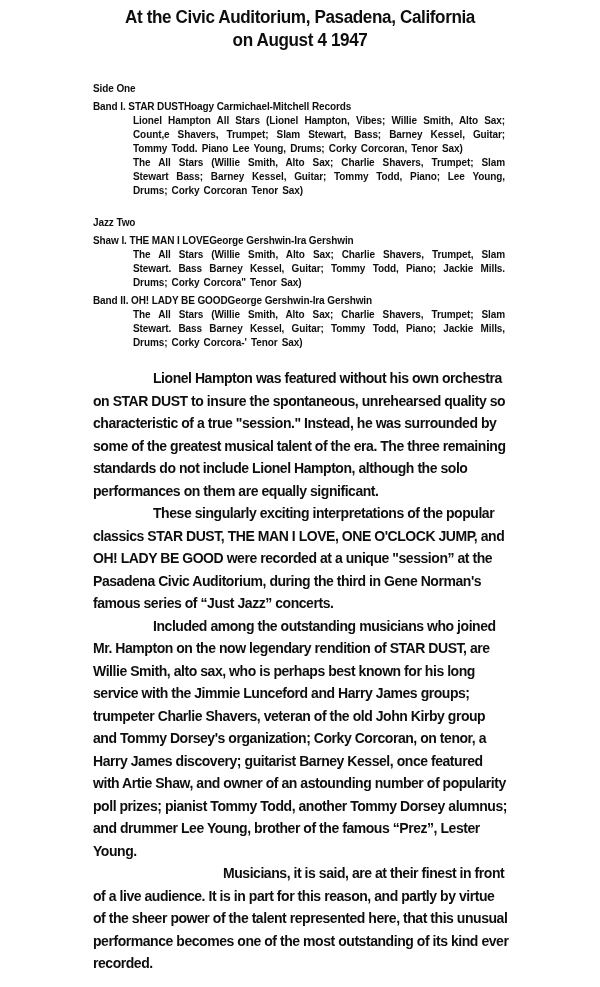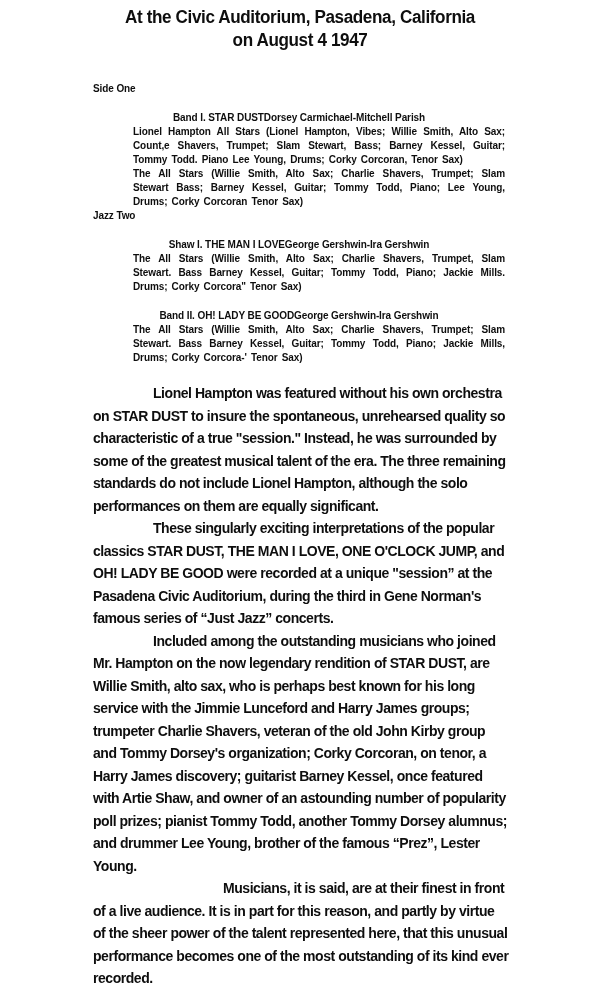--- a/index.html
+++ b/index.html
@@ -22,26 +22,26 @@
     letter-spacing: -0.4px;
     transform: scaleX(0.95);
     transform-origin: 50% 0;
   }
   .tracklist {
     margin: 30px 37px 0 35px;
     font-size: 10px;
     line-height: 14px;
     letter-spacing: -0.1px;
   }
-  .side-label { margin-top: 0; }
+  .side-label { margin-top: 18px; }
   .band-row {
     display: flex;
-    justify-content: center;
+    justify-content: flex-start;
     align-items: baseline;
-    margin-top: 15px;
+    margin-top: 4px;
   }
   .band-title { white-space: nowrap; }
   .band-composer { white-space: nowrap; }
   .personnel {
     padding-left: 40px;
     text-align: justify;
     word-spacing: 1.5px;
   }
   .liner-notes {
     margin: 17px 33px 0 35px;
@@ -68,21 +68,21 @@
     <div>At the Civic Auditorium, Pasadena, California</div>
     <div>on August 4 1947</div>
   </div>
 
   <div class="tracklist">
 
     <div class="side-label">Side One</div>
 
     <div class="band-row">
       <span class="band-title">Band I. STAR DUST</span>
-      <span class="band-composer">Dorsey Carmichael-Mitchell Parish</span>
+      <span class="band-composer">Hoagy Carmichael-Mitchell Records</span>
     </div>
     <div class="personnel">Lionel Hampton All Stars (Lionel Hampton, Vibes; Willie Smith, Alto Sax; Count,e Shavers, Trumpet; Slam Stewart, Bass; Barney Kessel, Guitar; Tommy Todd. Piano Lee Young, Drums; Corky Corcoran, Tenor Sax)</div>
 
     <div class="personnel">The All Stars (Willie Smith, Alto Sax; Charlie Shavers, Trumpet; Slam Stewart Bass; Barney Kessel, Guitar; Tommy Todd, Piano; Lee Young, Drums; Corky Corcoran Tenor Sax)</div>
 
     <div class="side-label">Jazz Two</div>
 
     <div class="band-row">
       <span class="band-title">Shaw I. THE MAN I LOVE</span>
       <span class="band-composer">George Gershwin-Ira Gershwin</span>

